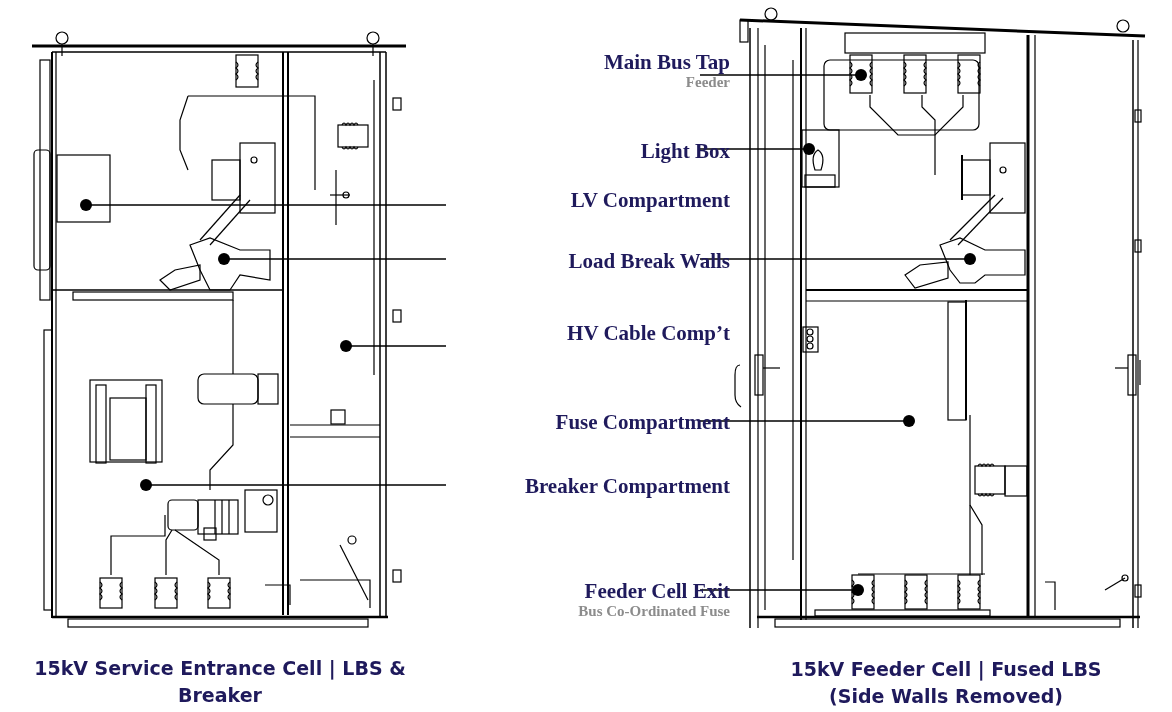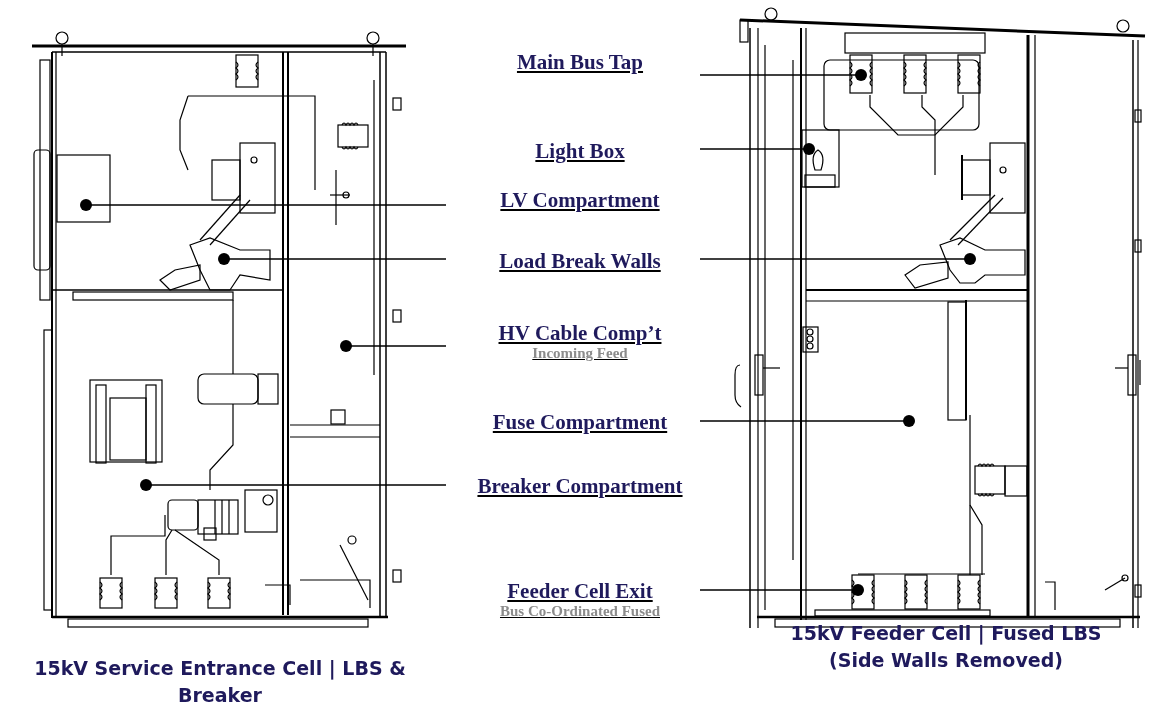--- a/index.html
+++ b/index.html
@@ -1,18 +1,18 @@
 <!DOCTYPE html>
 <html><head>
 <meta charset="utf-8">
 <style>
   html, body { margin:0; padding:0; background:#ffffff; }
   body { width:1172px; height:712px; position:relative; overflow:hidden; font-family:"Liberation Serif", serif; }
   .diagram { position:absolute; left:0; top:0; width:1172px; height:712px; }
-  .label { position:absolute; text-align:center; width:300px; left:430px;text-decoration:underline; }
+  .label { position:absolute; text-align:right; width:300px; left:430px; }
   .label .main { display:block; color:#1f1a5c; font-weight:bold; font-size:21px; line-height:24px; font-family:"Liberation Serif", serif; }
   .label .sub { display:block; color:#8c8c8c; font-weight:bold; font-size:15px; line-height:17px; font-family:"Liberation Serif", serif; }
   .caption { position:absolute; text-align:center; color:#1f1a5c; font-weight:bold; font-size:19px; line-height:27px; font-family:"DejaVu Sans", sans-serif; }
 </style>
 </head>
 <body>
 
 <div class="diagram">
 
   <svg width="1172" height="712" style="position:absolute;left:0;top:0" fill="none" stroke="#000" stroke-width="1.2">
@@ -212,46 +212,46 @@
     <line x1="700" y1="259" x2="970" y2="259"></line>
     <circle cx="970" cy="259" r="6" fill="#000" stroke="none"></circle>
     <line x1="700" y1="421" x2="909" y2="421"></line>
     <circle cx="909" cy="421" r="6" fill="#000" stroke="none"></circle>
     <line x1="700" y1="590" x2="858" y2="590"></line>
     <circle cx="858" cy="590" r="6" fill="#000" stroke="none"></circle>
   </svg>
 
   <div class="label" style="top:50px">
     <span class="main">Main Bus Tap</span>
+    <span class="sub">Feeder</span>
   </div>
   <div class="label" style="top:139px">
     <span class="main">Light Box</span>
   </div>
   <div class="label" style="top:188px">
     <span class="main">LV Compartment</span>
   </div>
   <div class="label" style="top:249px">
     <span class="main">Load Break Walls</span>
   </div>
   <div class="label" style="top:321px">
     <span class="main">HV Cable Comp’t</span>
-    <span class="sub">Incoming Feed</span>
   </div>
   <div class="label" style="top:410px">
     <span class="main">Fuse Compartment</span>
   </div>
   <div class="label" style="top:474px">
     <span class="main">Breaker Compartment</span>
   </div>
   <div class="label" style="top:579px">
     <span class="main">Feeder Cell Exit</span>
-    <span class="sub">Bus Co-Ordinated Fused</span>
+    <span class="sub">Bus Co-Ordinated Fuse</span>
   </div>
 
   <div class="caption" style="left:0;top:655px;width:440px">
     <div>15kV Service Entrance Cell | LBS &amp; Breaker</div>
     <div>(Side Walls Removed)</div>
   </div>
-  <div class="caption" style="left:760px;top:620px;width:372px">
+  <div class="caption" style="left:760px;top:656px;width:372px">
     <div>15kV Feeder Cell | Fused LBS</div>
     <div>(Side Walls Removed)</div>
   </div>
 </div>
 
 </body></html>

